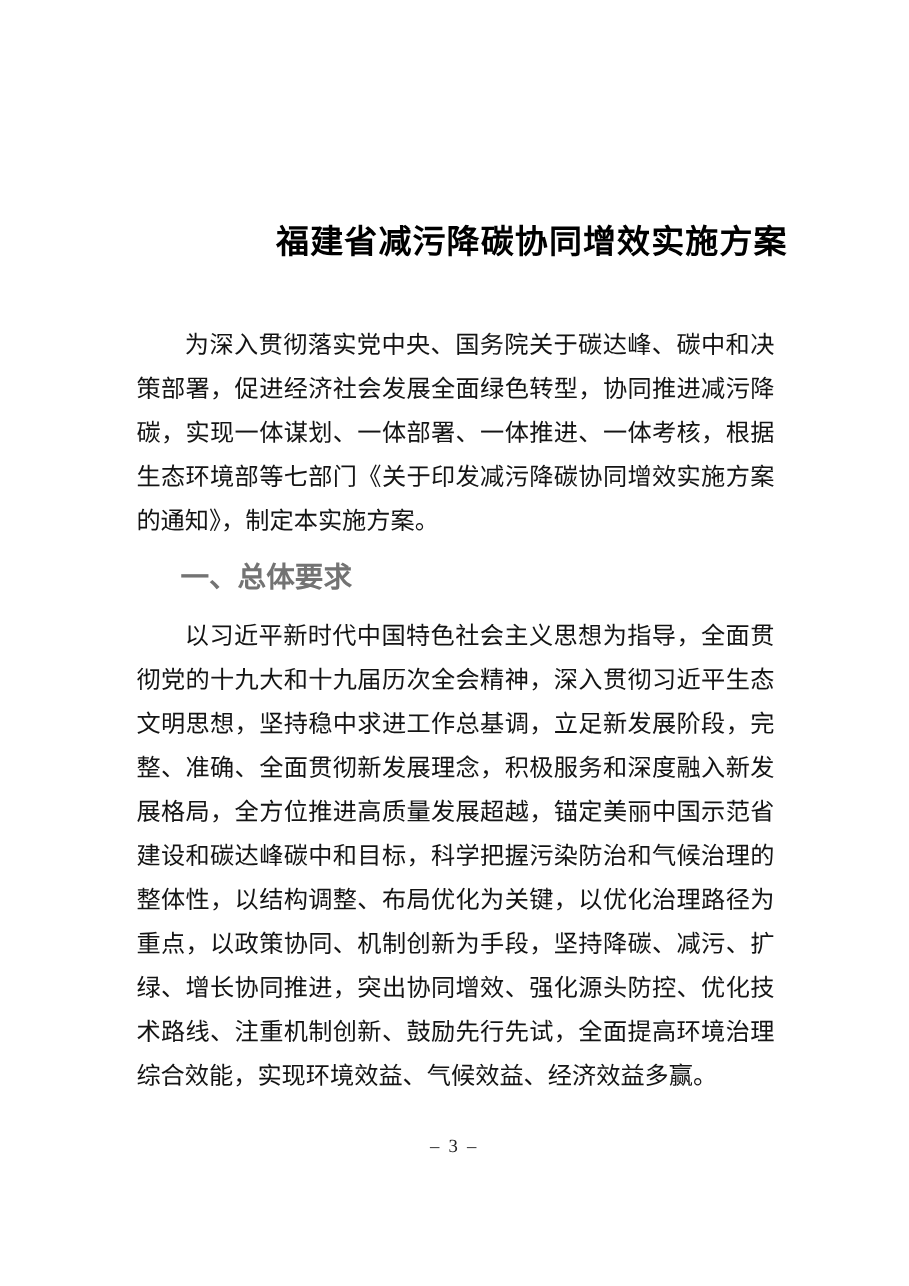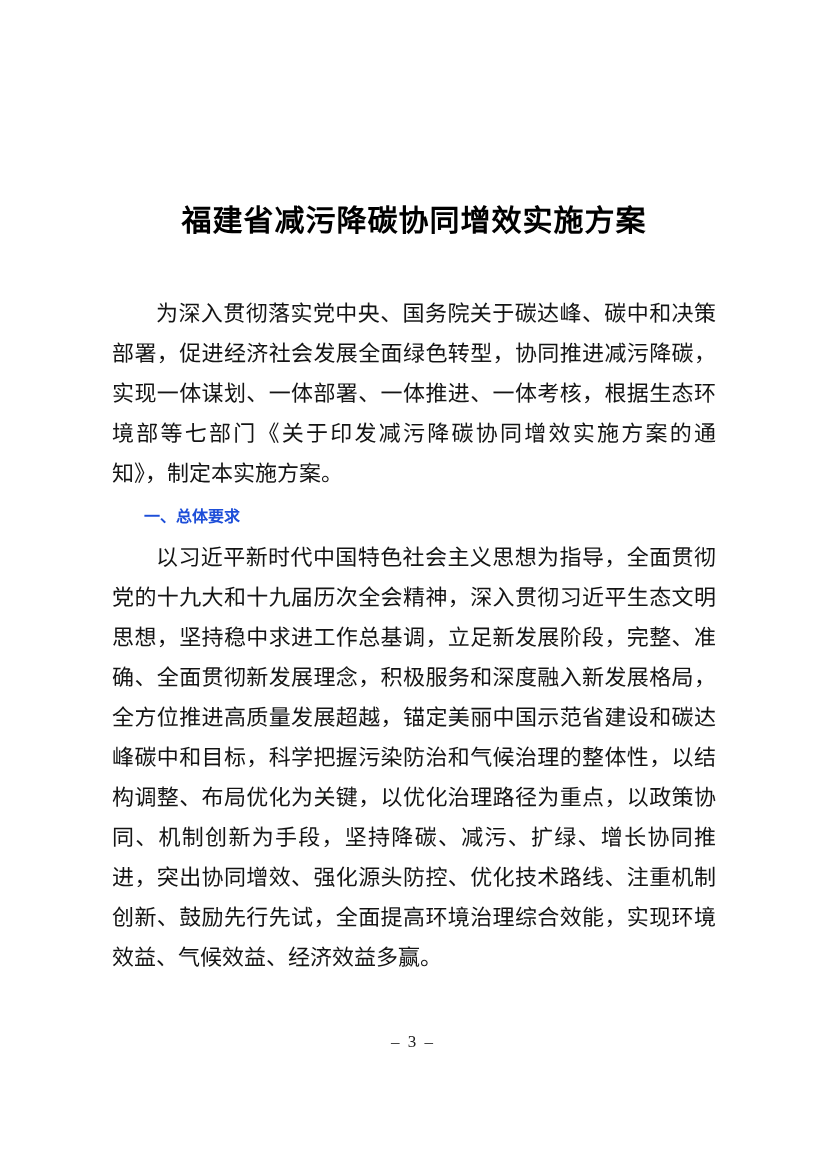--- a/index.html
+++ b/index.html
@@ -20,39 +20,39 @@
     top: 0;
     width: 604px;
   }
   .doc-title {
     margin: 200px 0 52px 0;
     font-family: "Liberation Sans", "DejaVu Sans", sans-serif;
     font-weight: bold;
     font-size: 30px;
     line-height: 42px;
     letter-spacing: 1px;
-    text-align: center;
+    text-align: right;
     color: #000000;
   }
   .para {
-    margin: 0;
+    margin: 12px;
     font-family: "Liberation Serif", "DejaVu Serif", serif;
     font-size: 22px;
     line-height: 40px;
     color: #141414;
     text-align: justify;
     text-indent: 2em;
   }
   .section-heading {
     margin: 3px 0 1px 0;
     font-family: Liberation Serif, serif;
     font-weight: bold;
-    font-size: 16px;
+    font-size: 26px;
     line-height: 40px;
-    color: #1d4ed8;
+    color: #737373;
     text-indent: 2em;
   }
   .footer {
     position: absolute;
     left: 0;
     top: 1032px;
     width: 100%;
     text-align: center;
     font-family: "Liberation Serif", "DejaVu Serif", serif;
     font-size: 17px;

